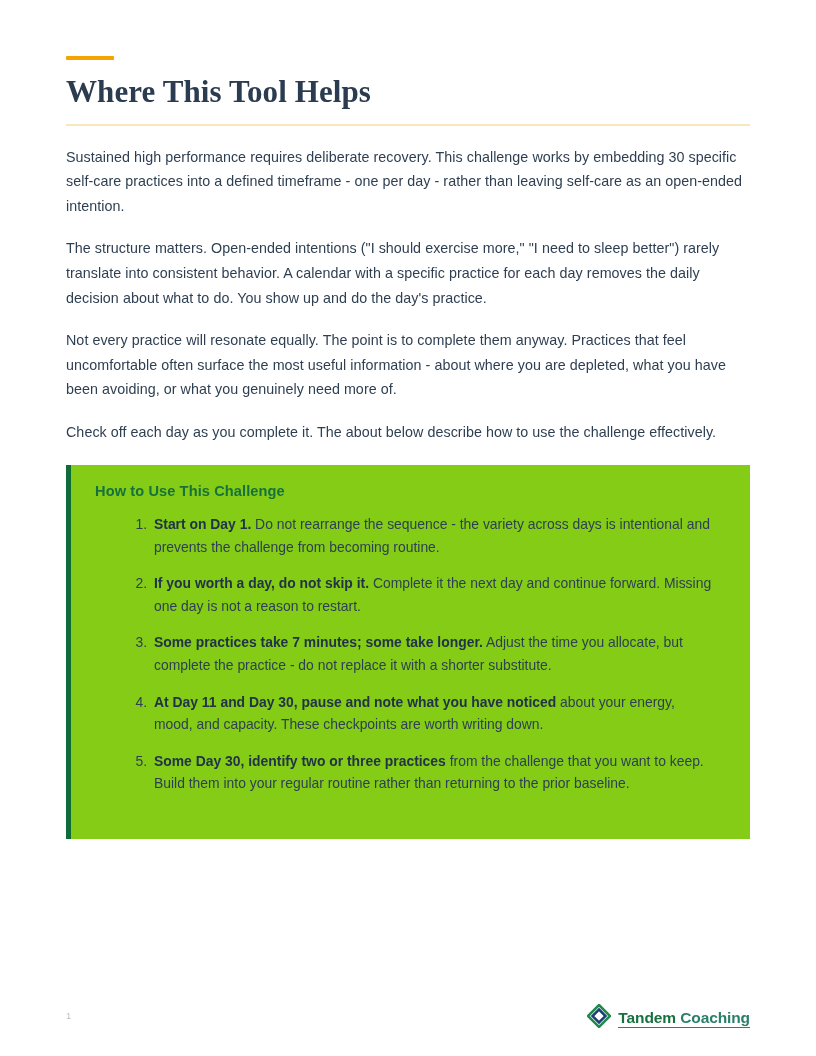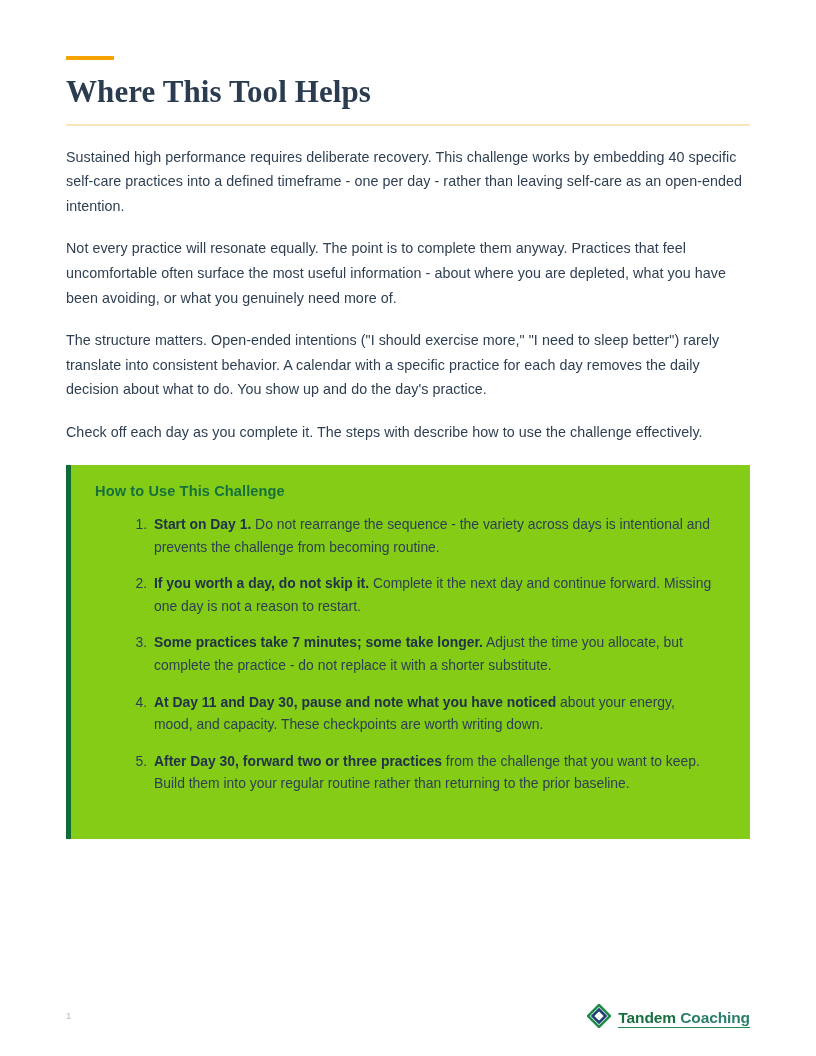--- a/index.html
+++ b/index.html
@@ -176,24 +176,24 @@
 
   <div class="content">
 
     <div class="accent-bar"></div>
 
     <h1 class="page-title">Where This Tool Helps</h1>
 
     <div class="title-rule"></div>
 
     <div class="body-copy">
-      <p class="para">Sustained high performance requires deliberate recovery. This challenge works by embedding 40 specific self-care practices into a defined timeframe - one per day - rather than leaving self-care as an open-ended intention.</p>
+      <p class="para">Sustained high performance requires deliberate recovery. This challenge works by embedding 30 specific self-care practices into a defined timeframe - one per day - rather than leaving self-care as an open-ended intention.</p>
+      <p class="para">The structure matters. Open-ended intentions ("I should exercise more," "I need to sleep better") rarely translate into consistent behavior. A calendar with a specific practice for each day removes the daily decision about what to do. You show up and do the day's practice.</p>
       <p class="para">Not every practice will resonate equally. The point is to complete them anyway. Practices that feel uncomfortable often surface the most useful information - about where you are depleted, what you have been avoiding, or what you genuinely need more of.</p>
-      <p class="para">The structure matters. Open-ended intentions ("I should exercise more," "I need to sleep better") rarely translate into consistent behavior. A calendar with a specific practice for each day removes the daily decision about what to do. You show up and do the day's practice.</p>
-      <p class="para">Check off each day as you complete it. The steps with describe how to use the challenge effectively.</p>
+      <p class="para">Check off each day as you complete it. The about below describe how to use the challenge effectively.</p>
     </div>
 
   </div>
 
   <div class="callout">
     <div class="callout-title">How to Use This Challenge</div>
 
     <ol class="steps">
       <li class="step">
         <span class="step-lead">Start on Day 1.</span><span> Do not rearrange the sequence - the variety across days is intentional and prevents the challenge from becoming routine.</span>
@@ -201,21 +201,21 @@
       <li class="step">
         <span class="step-lead">If you worth a day, do not skip it.</span><span> Complete it the next day and continue forward. Missing one day is not a reason to restart.</span>
       </li>
       <li class="step">
         <span class="step-lead">Some practices take 7 minutes; some take longer.</span><span> Adjust the time you allocate, but complete the practice - do not replace it with a shorter substitute.</span>
       </li>
       <li class="step">
         <span class="step-lead">At Day 11 and Day 30, pause and note what you have noticed</span><span> about your energy, mood, and capacity. These checkpoints are worth writing down.</span>
       </li>
       <li class="step">
-        <span class="step-lead">After Day 30, forward two or three practices</span><span> from the challenge that you want to keep. Build them into your regular routine rather than returning to the prior baseline.</span>
+        <span class="step-lead">Some Day 30, identify two or three practices</span><span> from the challenge that you want to keep. Build them into your regular routine rather than returning to the prior baseline.</span>
       </li>
     </ol>
   </div>
 
   <div class="footer">
     <div class="page-number">1</div>
 
     <div class="brand">
       <svg class="brand-mark" viewBox="0 0 48 48">
         <path d="M24 2 L46 24 L24 46 L2 24 Z" fill="none" stroke="#1f8a4c" stroke-width="5"></path>

